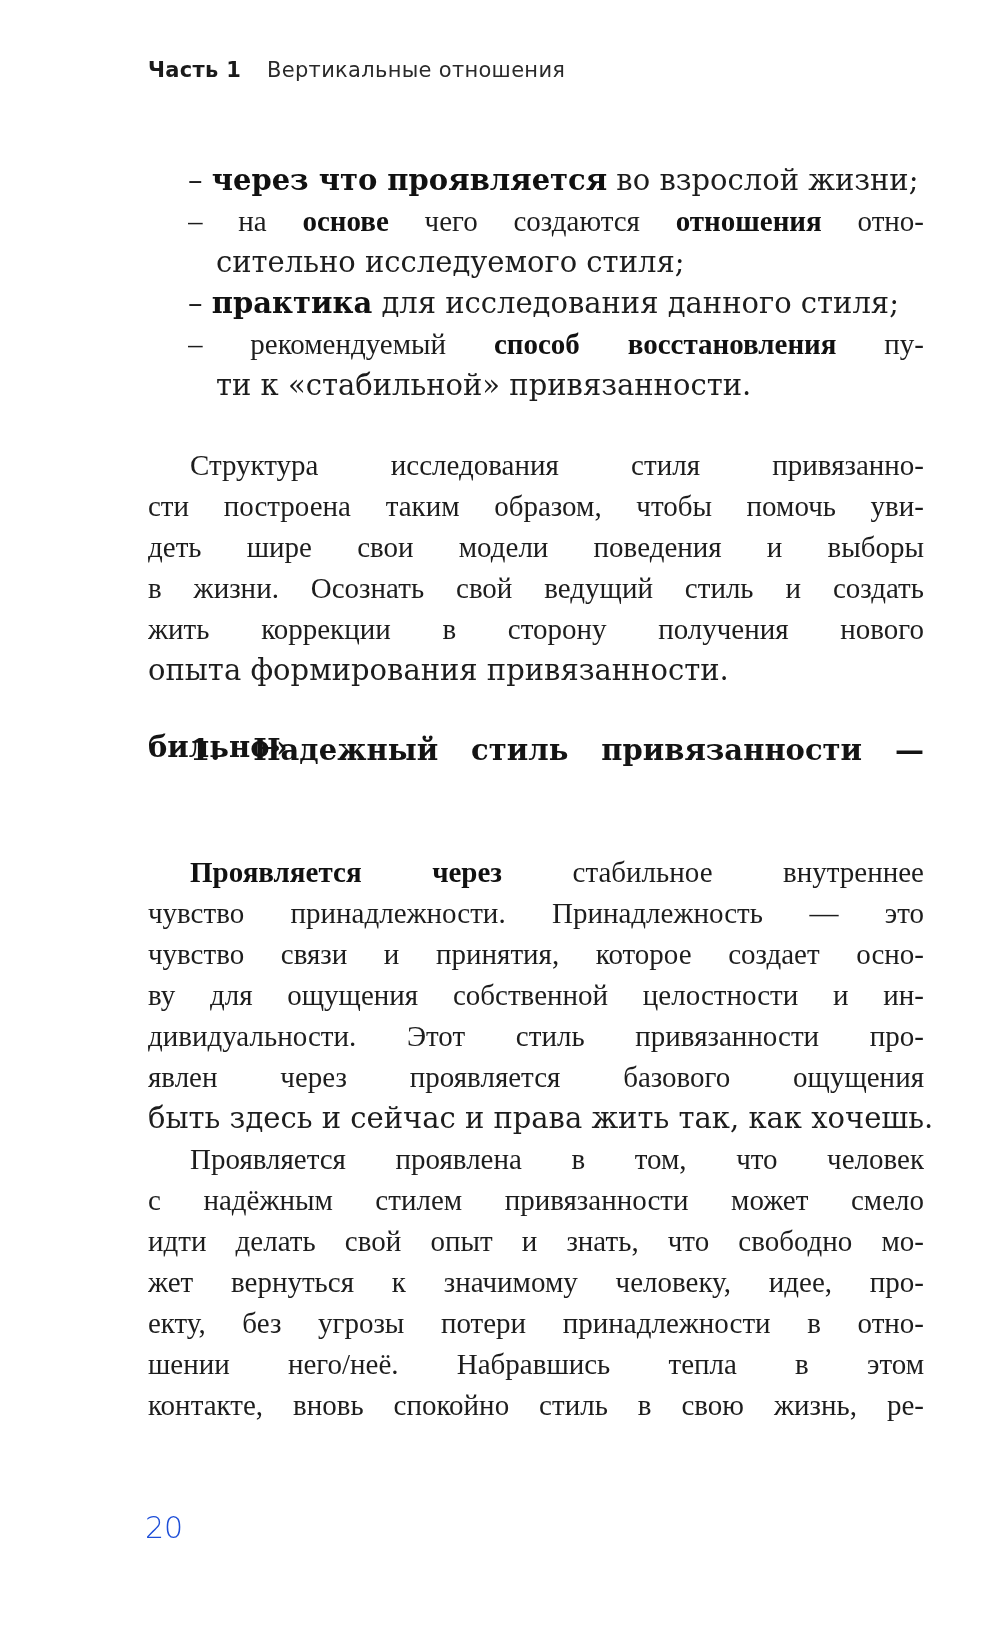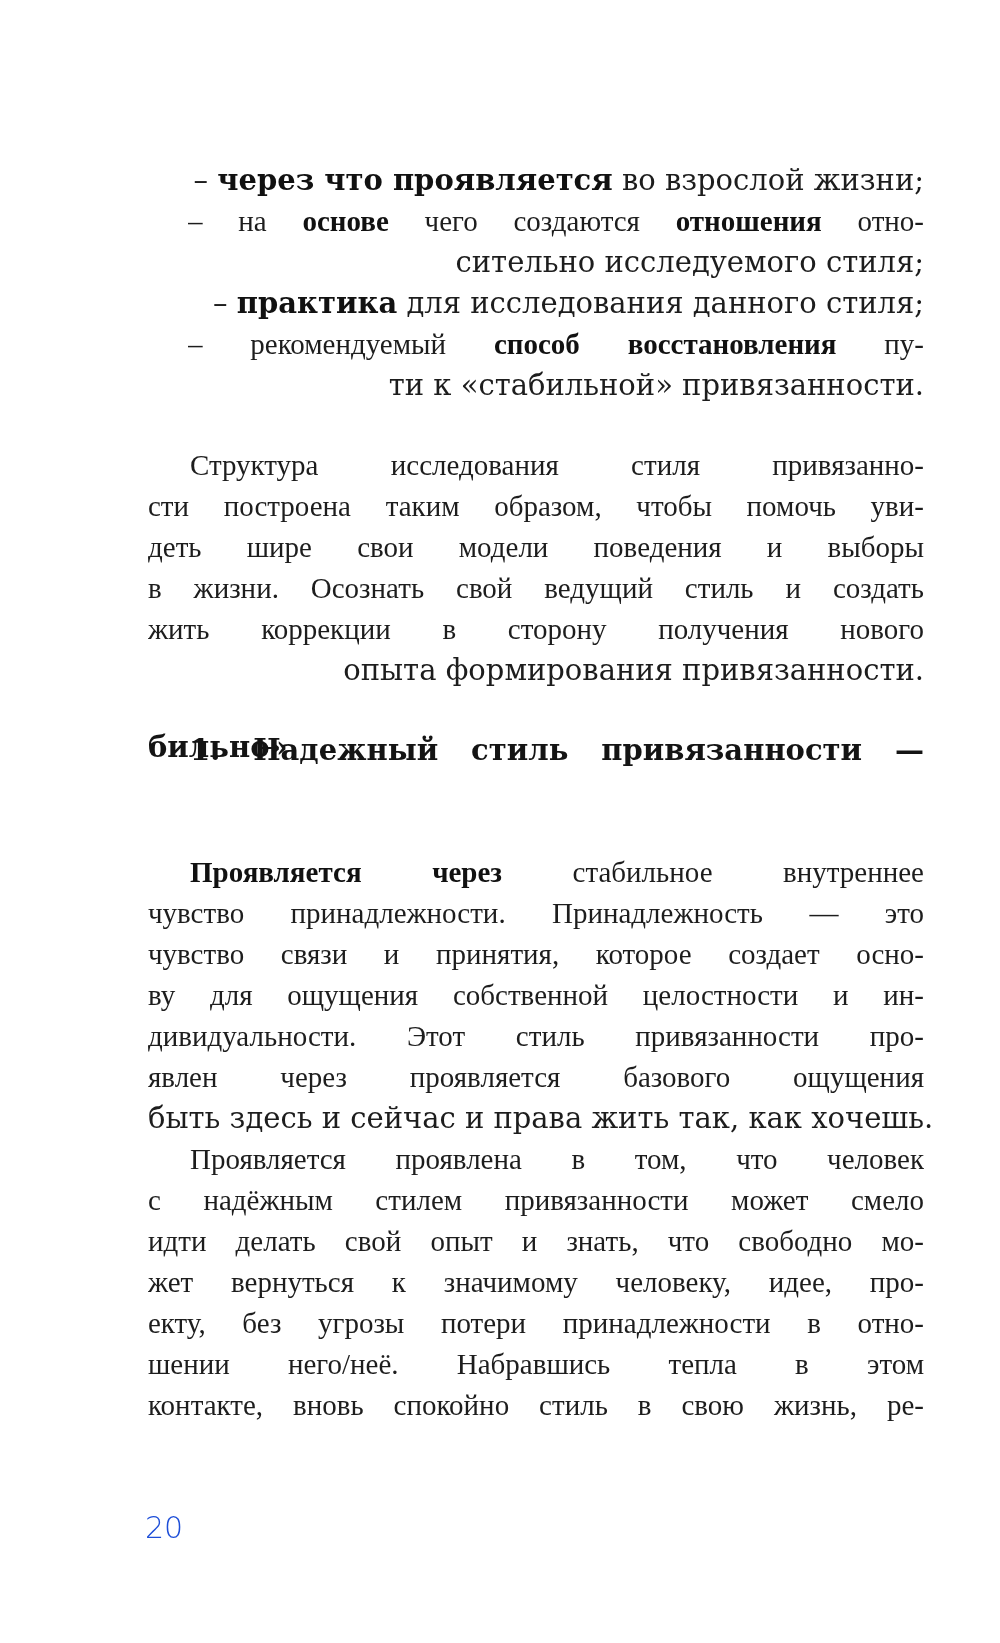--- a/index.html
+++ b/index.html
@@ -2,34 +2,37 @@
 <html><head>
 <meta charset="utf-8">
 <style>
   html, body { margin: 0; padding: 0; background: #ffffff; }
   body { width: 1000px; height: 1643px; position: relative; overflow: hidden; color: #1a1a1a; }
   .page { position: absolute; left: 0; top: 0; width: 1000px; height: 1643px; }
   .running-head { position: absolute; left: 148px; top: 58px; font-family: "DejaVu Sans", sans-serif; font-size: 21px; color: #2a2a2a; letter-spacing: 0.3px; white-space: nowrap; }
   .running-head .part { font-weight: bold; color: #1a1a1a; }
   .running-head .sep { display: inline-block; width: 26px; }
   .body-text { font-family: "DejaVu Serif", serif; font-size: 29px; line-height: 40.8px; color: #1d1d1d; }
-  .line { position: absolute; left: 148px; width: 776px; white-space: nowrap; text-align: right; }
+  .line { position: absolute; left: 148px; width: 776px; white-space: nowrap; }
   .just { text-align: justify; text-align-last: justify; white-space: normal; height: 41px; overflow: hidden; font-family: Liberation Serif, serif; }
   .list-line { left: 188px; width: 736px; }
   .list-cont { left: 216px; width: 708px; }
   .indent { left: 190px; width: 734px; }
   b { font-weight: bold; color: #111; }
   .heading { position: absolute; left: 190px; font-family: "DejaVu Serif", serif; font-size: 29px; font-weight: bold; line-height: 40px; color: #141414; }
   .folio { position: absolute; left: 145px; top: 1510px; font-family: "DejaVu Sans", sans-serif; font-size: 30px; font-weight: 300; color: #1d4ed8; }
 </style>
 </head>
 <body>
 
 <div class="page">
 
+  <div class="running-head">
+    <span class="part">Часть 1</span><span class="sep"></span><span>Вертикальные отношения</span>
+  </div>
 
   <div class="body-text">
     <div class="line list-line" style="top:160px">
       <span>–</span> <b>через что проявляется</b><span> во взрослой жизни;</span>
     </div>
     <div class="line list-line just" style="top:201px">
       <span>–</span> <span>на </span><b>основе</b><span> чего создаются </span><b>отношения</b><span> отно-</span>
     </div>
     <div class="line list-cont" style="top:242px">сительно исследуемого стиля;</div>
     <div class="line list-line" style="top:283px">

